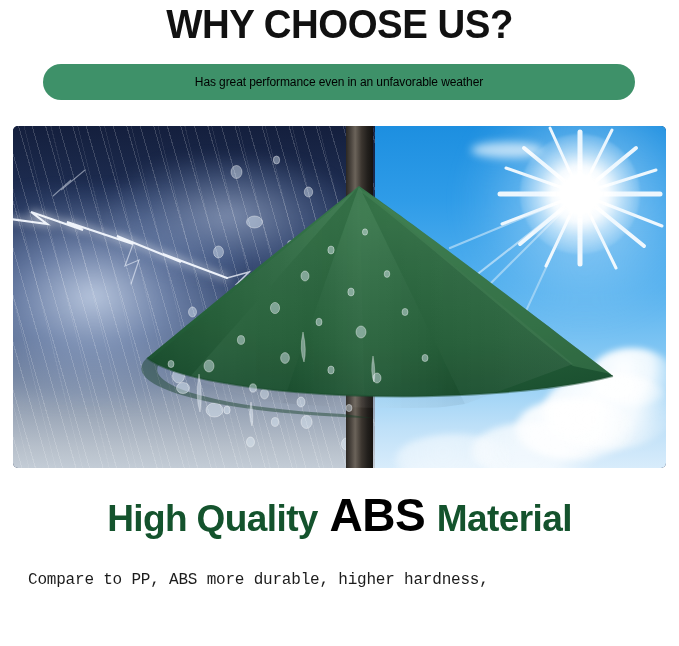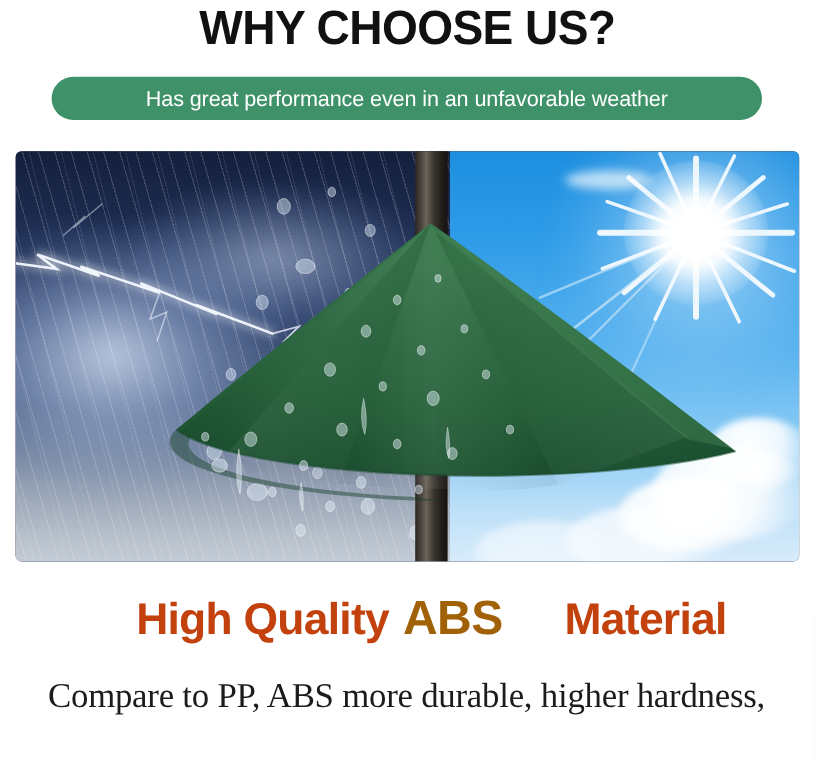--- a/index.html
+++ b/index.html
@@ -49,23 +49,23 @@
     height: 36px;
     border-radius: 18px;
     background: #3e9169;
     display: flex;
     align-items: center;
     justify-content: center;
     box-sizing: border-box;
   }
   .subtitle-pill-text {
     font-family: "Liberation Sans", sans-serif;
-    font-size: 18px;
+    font-size: 12px;
     font-weight: normal;
-    color: #ffffff;
+    color: #000000;
     letter-spacing: -0.1px;
     white-space: nowrap;
   }
 
   
   .photo {
     position: absolute;
     left: 13px;
     top: 126px;
     width: 653px;
@@ -242,35 +242,35 @@
     top: 494px;
     width: 679px;
     text-align: center;
     white-space: nowrap;
     font-family: "Liberation Sans", sans-serif;
     font-size: 37px;
     font-weight: bold;
     letter-spacing: -0.6px;
     line-height: 42px;
   }
-  .material-headline .mh-green { color: #c2410c; margin-left: 40px; }
+  .material-headline .mh-green { color: #14532d; }
   .material-headline .mh-accent {
-    color: #a16207;
-    font-size: 40px;
+    color: #000000;
+    font-size: 46px;
     letter-spacing: -0.5px;
     padding: 0 2px;
   }
 
   .body-copy {
     position: absolute;
-    left: 40px;
+    left: 28px;
     top: 563px;
     width: 628px;
-    font-family: Liberation Serif, serif;
-    font-size: 29px;
+    font-family: Liberation Mono, monospace;
+    font-size: 16px;
     font-weight: normal;
     color: #1c1c1c;
     line-height: 35px;
     letter-spacing: -0.2px;
   }
 </style>
 </head>
 <body>
 
 <div id="infographic">

